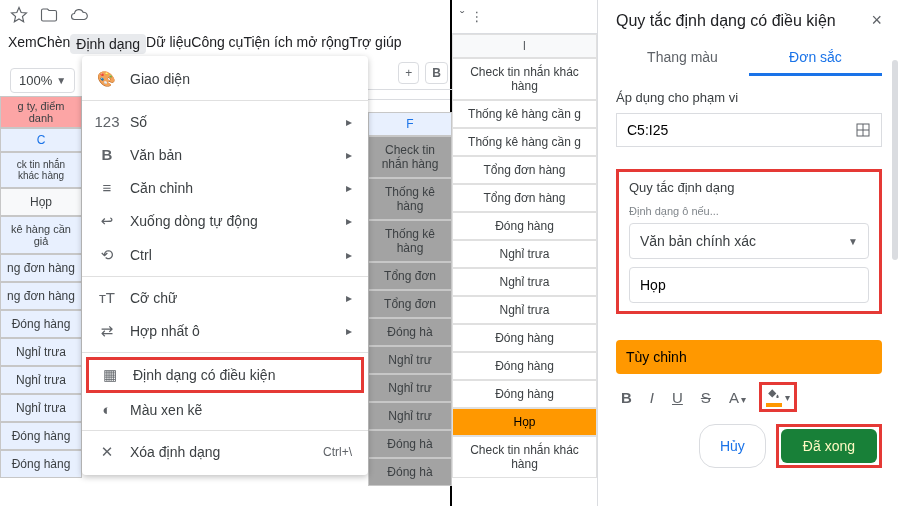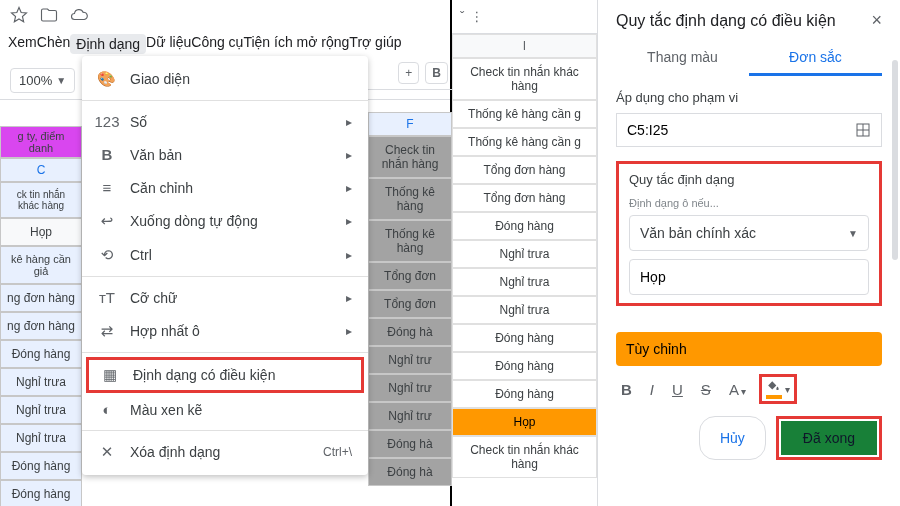--- a/index.html
+++ b/index.html
@@ -11,21 +11,21 @@
 .topbar { display: flex; align-items: center; gap: 12px; padding: 6px 10px; color: #5f6368; font-size: 13px; }
 .topbar .icon { width: 18px; height: 18px; fill: #5f6368; }
 .menubar { display: flex; gap: 0; padding: 4px 8px 8px 8px; color: #202124; font-size: 14px; }
 .menubar span { cursor: pointer; }
 .menubar .active { background: #e8eaed; border-radius: 4px; padding: 2px 6px; }
 .toolbar { display: flex; align-items: center; gap: 8px; padding: 6px 10px; border-bottom: 1px solid #dadce0; }
 .zoom { display: flex; align-items: center; gap: 4px; border: 1px solid #dadce0; border-radius: 4px; padding: 4px 8px; background: #fff; }
 .chev { font-size: 10px; color: #5f6368; }
 .sheet-bg { position: absolute; top: 96px; left: 0; width: 82px; height: 410px; }
 .sheet-bg .hdr { background: #e8f0fe; border: 1px solid #c7c7c7; text-align: center; padding: 4px; font-size: 12px; color: #1a73e8; font-weight: 500; }
-.sheet-bg .lab { background: #d946ef; border: 1px solid #c7c7c7; font-size: 11px; padding: 3px 4px; text-align: center; margin-top: 30px; }
+.sheet-bg .lab { background: #fca5a5; border: 1px solid #c7c7c7; font-size: 11px; padding: 3px 4px; text-align: center; }
 .sheet-bg .cell { background: #e8f0fe; border: 1px solid #c7c7c7; font-size: 12px; padding: 6px 4px; text-align: center; }
 .sheet-bg .hop { background: #f8f9fa; }
 .menu-dropdown { position: absolute; top: 56px; left: 82px; width: 286px; background: #fff; box-shadow: 0 2px 6px rgba(0,0,0,0.25); border-radius: 4px; padding: 6px 0; z-index: 10; }
 .menu-dropdown .mi { display: flex; align-items: center; padding: 8px 16px; gap: 14px; cursor: pointer; color: #3c4043; font-size: 14px; }
 .menu-dropdown .mi .mic { width: 18px; display: flex; justify-content: center; color: #5f6368; font-size: 15px; }
 .menu-dropdown .mi .arr { margin-left: auto; color: #5f6368; font-size: 12px; }
 .menu-dropdown .mi .sc { margin-left: auto; color: #5f6368; font-size: 12px; }
 .menu-dropdown hr { border: none; border-top: 1px solid #e0e0e0; margin: 4px 0; }
 .highlight-red { border: 3px solid #e53935; }
 .mi.highlight-red { margin: 0 4px; padding: 6px 12px; }
@@ -41,38 +41,38 @@
 .right-sheet .cell.hop { background: #ff9800; color: #000; }
 .sidepanel { flex: 1; padding: 10px 18px 10px 18px; position: relative; }
 .sidepanel .sp-head { display: flex; justify-content: space-between; align-items: center; margin-bottom: 10px; }
 .sidepanel .sp-title { font-size: 16px; color: #202124; }
 .sidepanel .close { font-size: 18px; color: #5f6368; cursor: pointer; }
 .sp-tabs { display: flex; margin-bottom: 14px; }
 .sp-tabs .tab { flex: 1; text-align: center; padding: 8px 0; color: #5f6368; cursor: pointer; font-size: 14px; }
 .sp-tabs .tab.active { color: #1a73e8; border-bottom: 3px solid #1a73e8; font-weight: 500; }
 .sp-label { font-size: 13px; color: #3c4043; margin-bottom: 8px; }
 .sp-sub { font-size: 11px; color: #80868b; margin-bottom: 6px; }
-.range-box { display: flex; align-items: center; border: 1px solid #dadce0; border-radius: 0; padding: 8px 10px; margin-bottom: 14px; }
+.range-box { display: flex; align-items: center; border: 1px solid #dadce0; border-radius: 0; padding: 8px 10px; margin-bottom: 22px; }
 .range-box input { border: none; flex: 1; font-size: 14px; outline: none; }
 .range-box .grid-ic { width: 16px; height: 16px; color: #5f6368; }
 .rule-box { border: 3px solid #e53935; padding: 8px 10px; margin-bottom: 26px; }
 .select-box { border: 1px solid #dadce0; border-radius: 4px; padding: 9px 10px; display: flex; justify-content: space-between; align-items: center; margin-bottom: 8px; background: #fff; cursor: pointer; font-size: 14px; }
 .text-input { border: 1px solid #dadce0; border-radius: 4px; padding: 9px 10px; width: 100%; font-size: 14px; outline: none; }
 .style-preview { background: #ff9800; color: #000; padding: 9px 10px; border-radius: 4px; margin-bottom: 8px; font-size: 14px; }
 .fmt-toolbar { display: flex; align-items: center; gap: 8px; margin-bottom: 12px; }
 .fmt-btn { padding: 4px 5px; color: #5f6368; cursor: pointer; font-size: 15px; border-radius: 3px; }
 .fmt-btn.b { font-weight: bold; }
 .fmt-btn.i { font-style: italic; }
 .fmt-btn.u { text-decoration: underline; }
 .fmt-btn.s { text-decoration: line-through; }
 .fill-btn { border: 3px solid #e53935; padding: 2px 4px; display: flex; align-items: center; }
 .fill-swatch { width: 16px; height: 4px; background: #ff9800; margin-top: 2px; }
 .sp-actions { display: flex; justify-content: flex-end; gap: 10px; margin-top: 6px; }
 .btn-cancel { border: 1px solid #dadce0; background: #fff; color: #1a73e8; padding: 9px 20px; border-radius: 16px; cursor: pointer; font-size: 14px; }
-.btn-done { background: #188038; color: #0f172a; padding: 9px 22px; border-radius: 0; cursor: pointer; font-size: 14px; border: none; }
+.btn-done { background: #188038; color: #fef9c3; padding: 9px 22px; border-radius: 6px; cursor: pointer; font-size: 14px; border: none; }
 .done-wrap { border: 3px solid #e53935; padding: 2px; }
 .scroll-ind { position: absolute; right: 2px; top: 60px; width: 6px; height: 200px; background: #dadce0; border-radius: 3px; }
 </style>
 </head>
 <body>
 
 <div class="container">
   <div class="left-panel">
     <div class="topbar">
       <svg class="icon" viewBox="0 0 24 24">

